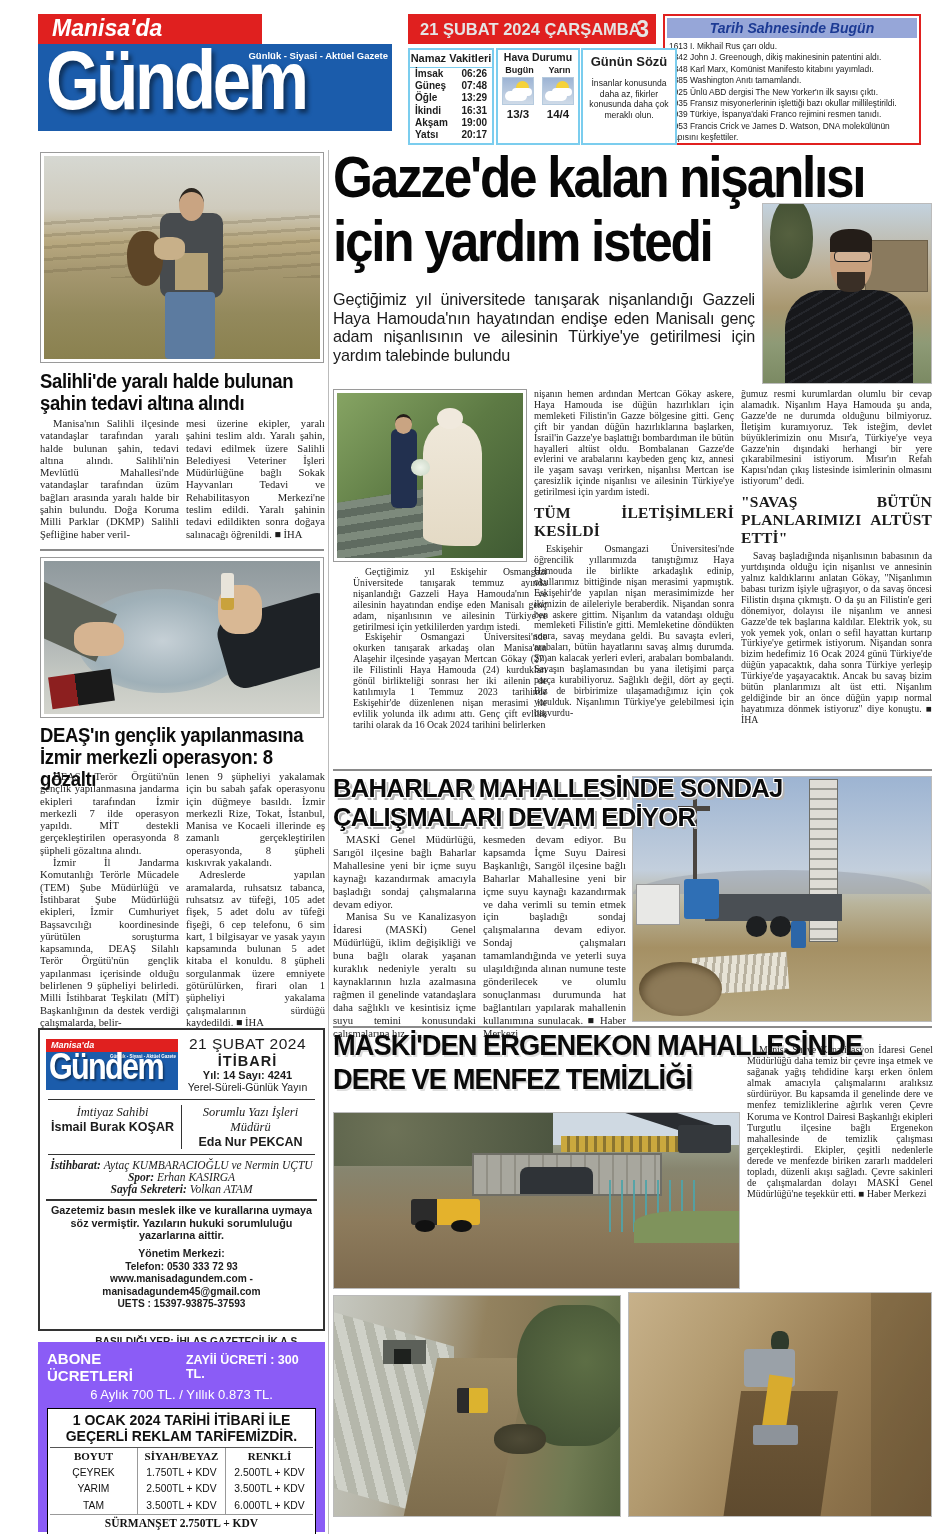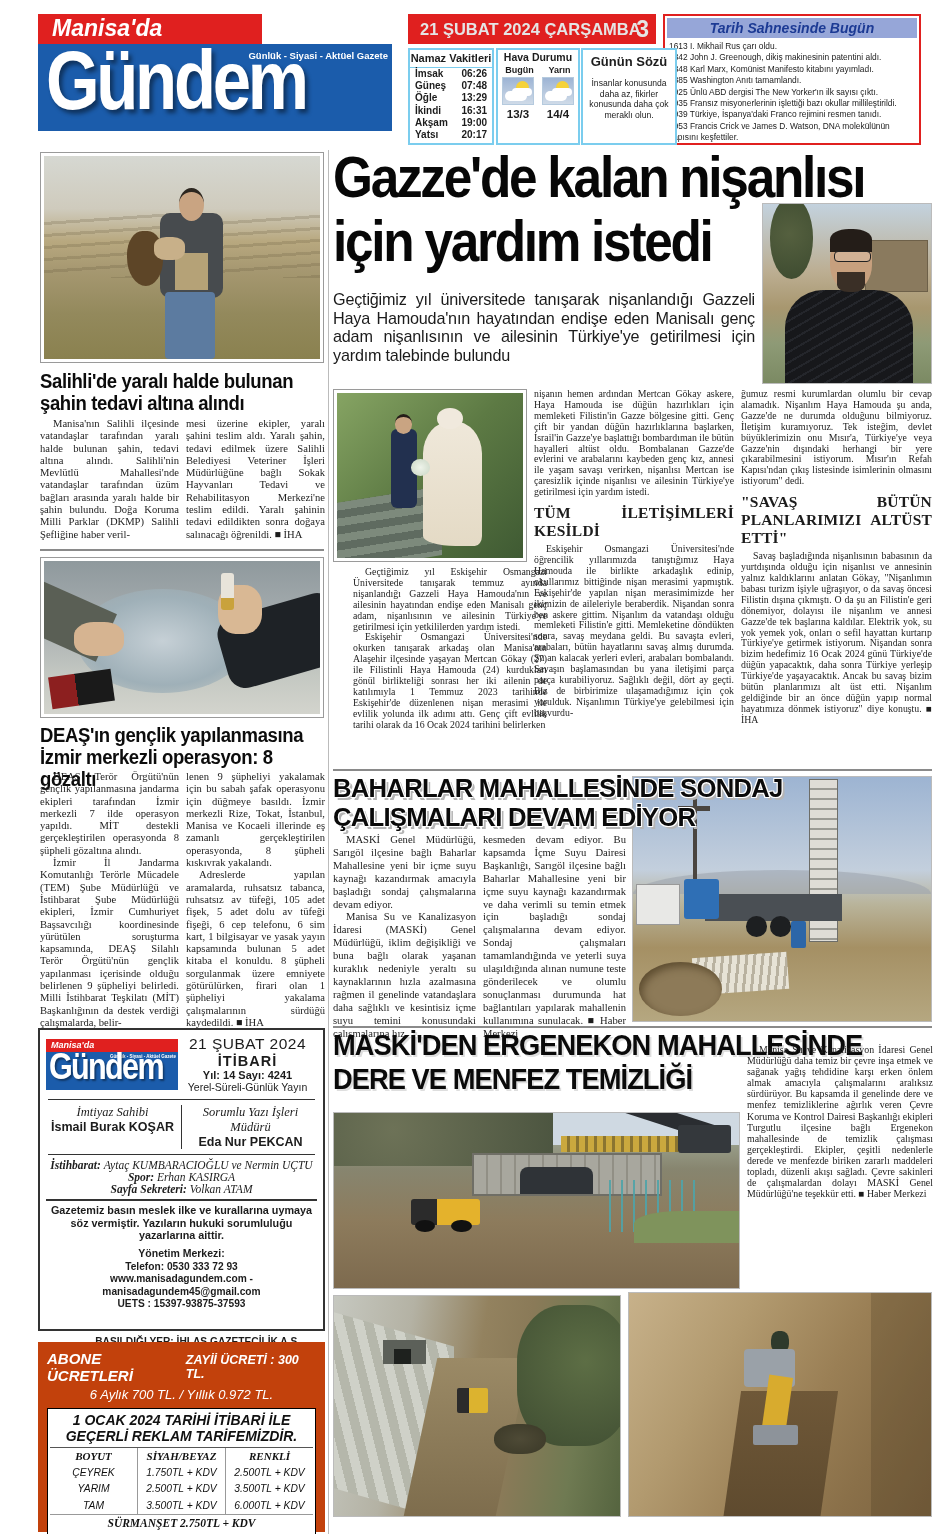--- a/index.html
+++ b/index.html
@@ -115,22 +115,22 @@
   .imp-row3 .nm{font-style:italic;}
   .imp-ethics{border-top:2.5px solid #333;margin:2px 6px 0;padding:3px 2px;text-align:center;
       font-weight:bold;font-size:10.8px;line-height:12.5px;font-family:"Liberation Sans",sans-serif;}
   .imp-hq{text-align:center;font-weight:bold;font-size:10.5px;font-family:"Liberation Sans",sans-serif;
       margin-top:2px;}
   .imp-contact{text-align:center;font-size:10.2px;line-height:12.6px;font-weight:bold;
       font-family:"Liberation Sans",sans-serif;padding:2px 20px 0;}
   .imp-contact .left{text-align:right;margin-top:25px;}
 
   
-  .black-box{left:38px;top:1342px;width:287px;height:190px;background:#c2410c;color:#fff;
-      box-sizing:border-box;font-family:"Liberation Sans",sans-serif;font-style:italic;}
+  .black-box{left:38px;top:1342px;width:287px;height:190px;background:#8b5cf6;color:#fff;
+      box-sizing:border-box;font-family:"Liberation Sans",sans-serif;}
   .ab-row{display:flex;justify-content:space-between;align-items:baseline;padding:8px 9px 0;}
   .ab-left{font-weight:800;font-size:15px;}
   .ab-right{font-weight:bold;font-size:12.5px;}
   .ab-line2{text-align:center;font-size:13px;margin:3px 0 6px;}
   .tariff{margin:0 9px;background:#fff;color:#111;border:1px solid #000;padding:4px 2px 3px;}
   .tariff-title{text-align:center;font-weight:800;font-size:14px;line-height:15.5px;}
   .tariff-table{margin-top:3px;border-top:1.5px solid #555;}
   .tr-row{display:flex;text-align:center;}
   .tr-row .c{flex:1;font-size:10.3px;line-height:16.5px;}
   .tr-row .c+.c{border-left:1px solid #999;}
@@ -362,21 +362,21 @@
       <div class="left">TEL: 0 (232) 483 96 60</div>
       <div class="left">DAĞITIM: LIDER Dağıtım 0507 607 90 47</div>
     </div>
   </div>
 
   <div class="b black-box">
     <div class="ab-row">
       <span class="ab-left">ABONE ÜCRETLERİ</span>
       <span class="ab-right">ZAYİİ ÜCRETİ : 300 TL.</span>
     </div>
-    <div class="ab-line2">6 Aylık 700 TL.   /   Yıllık 0.972 TL.</div>
+    <div class="ab-line2">6 Aylık 700 TL.   /   Yıllık 0.873 TL.</div>
     <div class="tariff">
       <div class="tariff-title">1 OCAK 2024 TARİHİ İTİBARİ İLE</div>
       <div class="tariff-title">GEÇERLİ REKLAM TARİFEMİZDİR.</div>
       <div class="tariff-table">
         <div class="tr-row tr-head">
           <span class="c">BOYUT</span>
           <span class="c">SİYAH/BEYAZ</span>
           <span class="c">RENKLİ</span>
         </div>
         <div class="tr-row">

